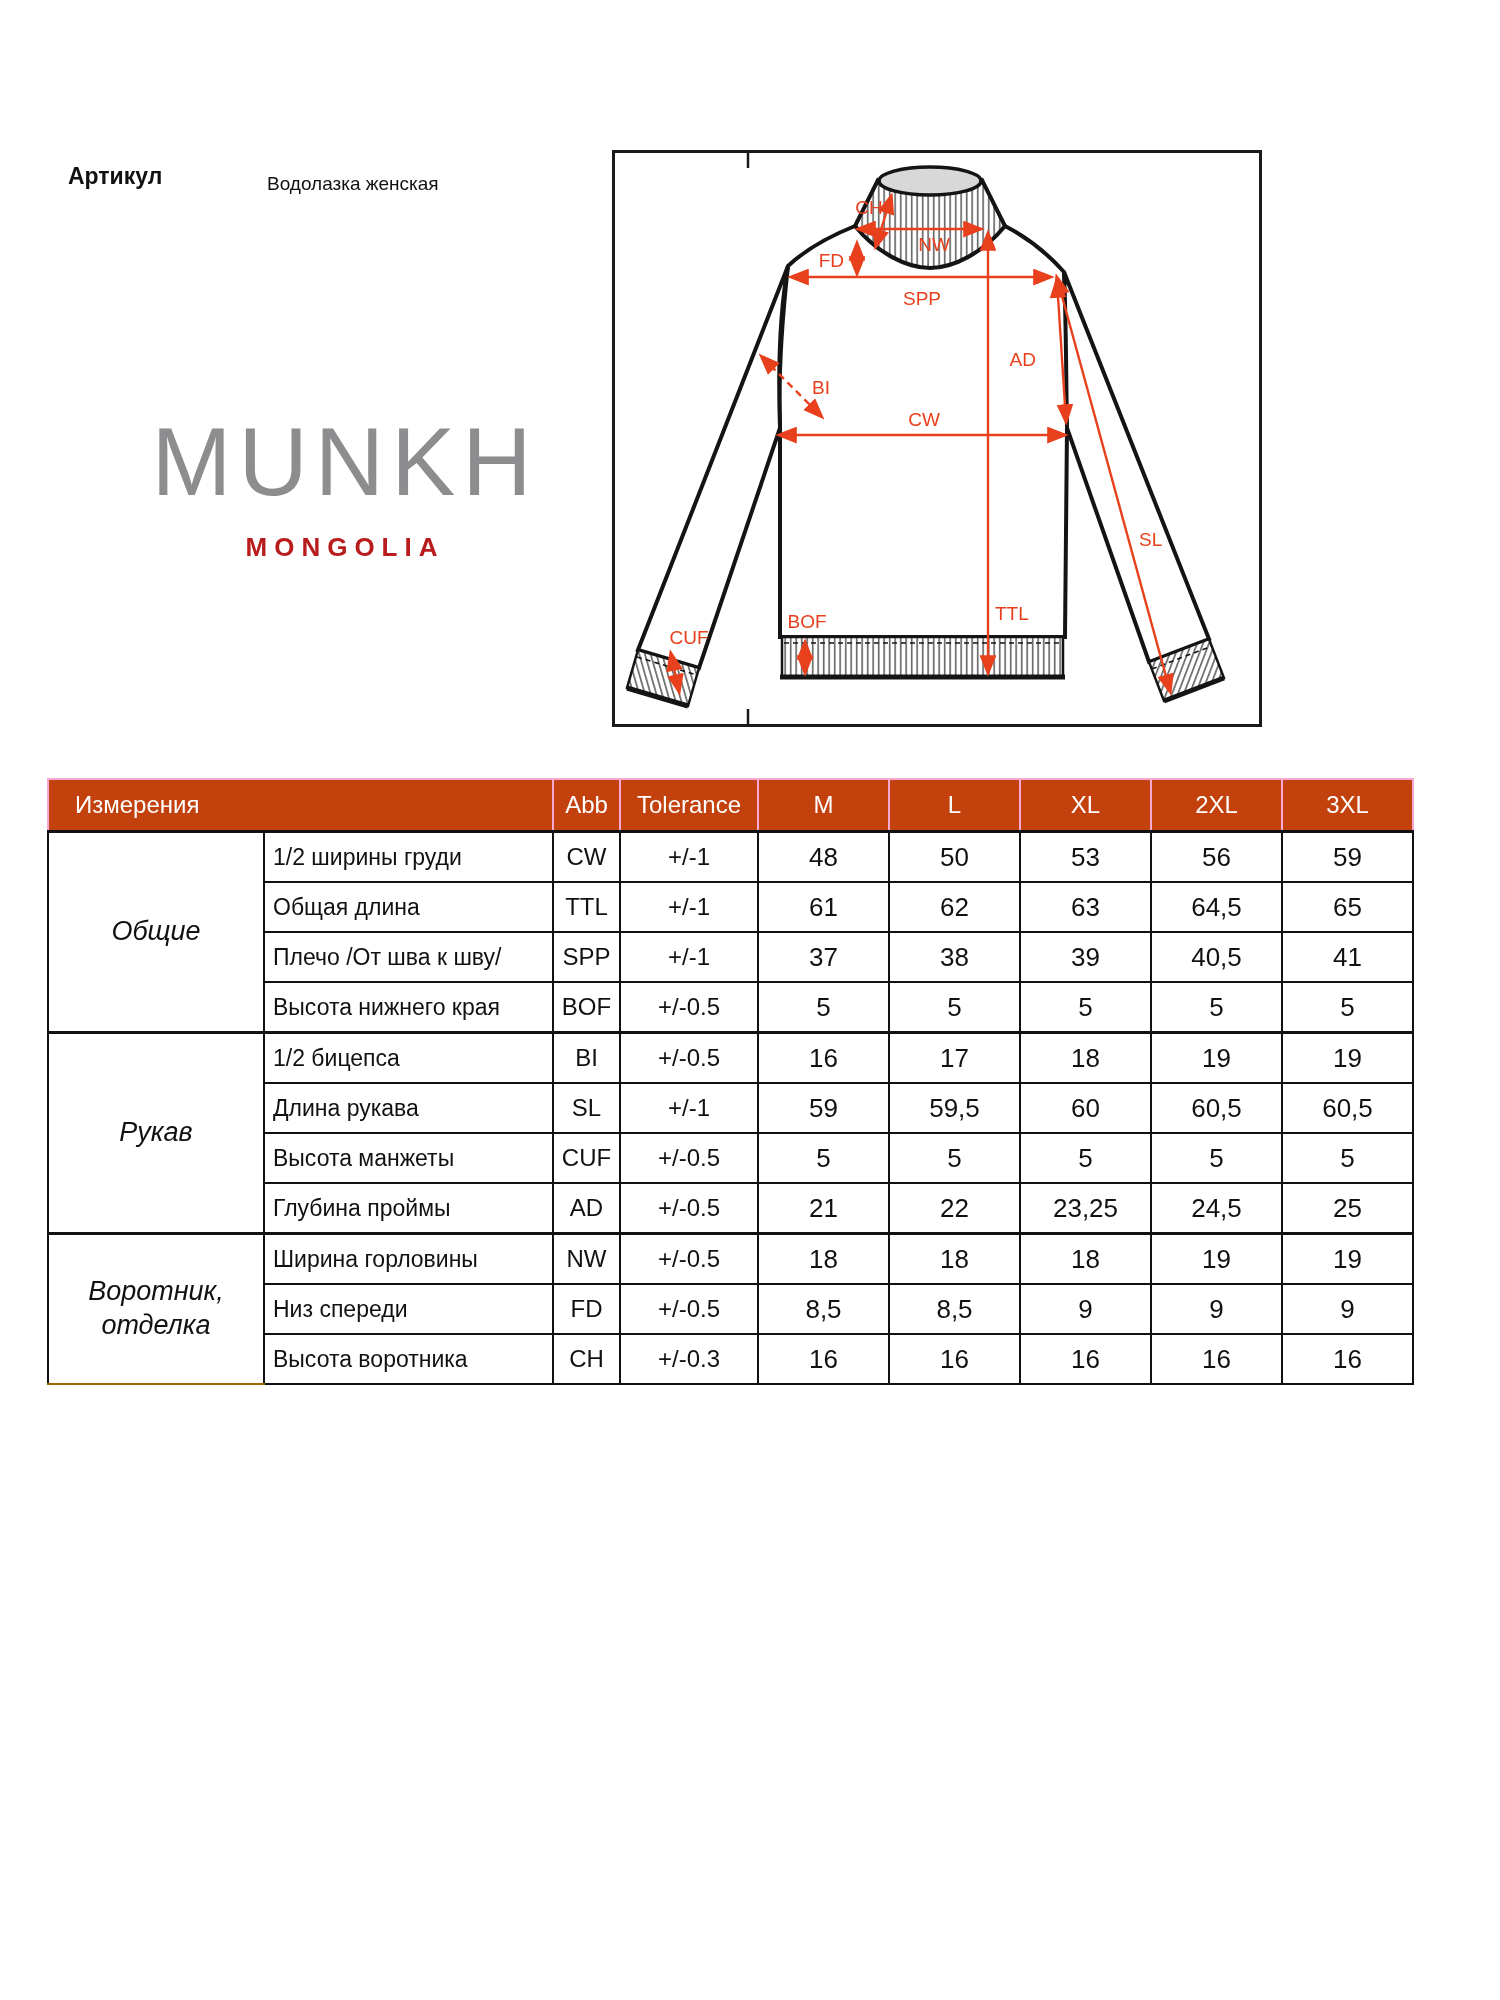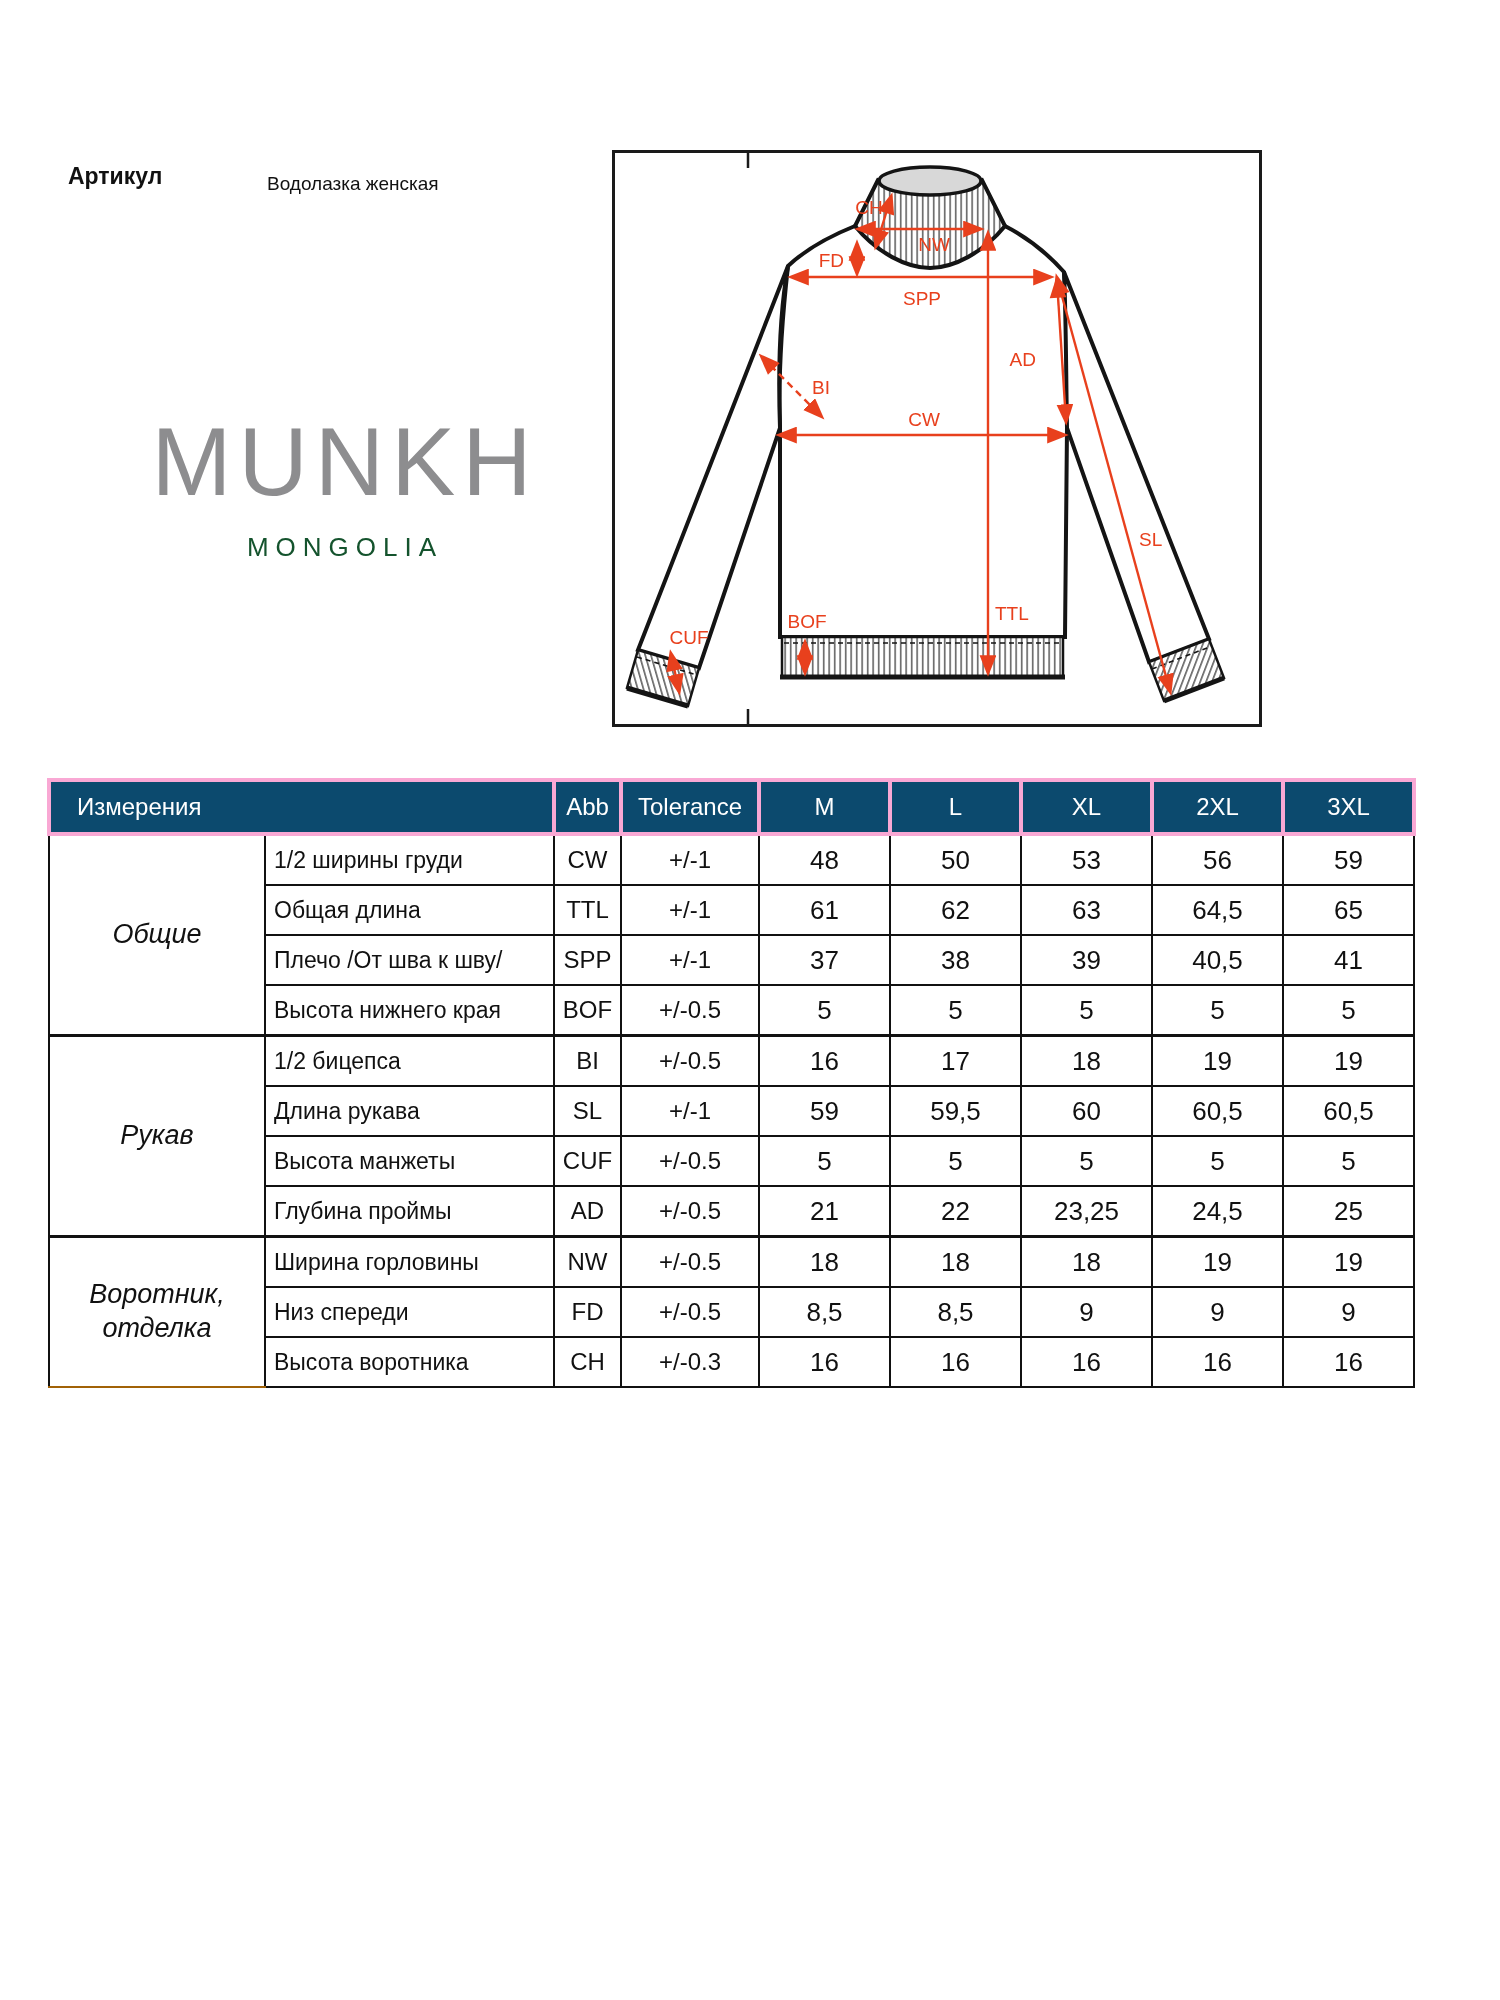--- a/index.html
+++ b/index.html
@@ -6,33 +6,33 @@
   body{
     width:1500px;height:2000px;position:relative;background:#ffffff;
     font-family:"Liberation Sans", sans-serif;color:#111;overflow:hidden;
   }
   
   .title-label{position:absolute;left:68px;top:163px;font-size:23px;font-weight:bold;}
   .title-value{position:absolute;left:267px;top:173px;font-size:19px;}
   
   .logo-wrap{position:absolute;left:115px;top:400px;width:460px;text-align:center;color:#8d8d8f;margin-top:14px;}
   .logo-main{font-size:96px;letter-spacing:7px;line-height:1;font-weight:400;}
-  .logo-sub{margin-top:22px;font-size:26px;letter-spacing:7px;font-weight:400;color:#14532d;}
+  .logo-sub{margin-top:22px;font-size:26px;letter-spacing:7px;font-weight:700;color:#b91c1c;}
   
   .diagram-box{position:absolute;left:612px;top:150px;width:650px;height:577px;}
   .diagram-box svg{display:block;}
   .ann-text{font-family:"Liberation Sans",sans-serif;font-size:19px;fill:#e8401d;}
   
   .size-table{
     position:absolute;left:47px;top:778px;width:1365px;
     border-collapse:collapse;table-layout:fixed;
   }
   .size-table th{
-    background:#0c4a6e;color:#fff;font-weight:normal;font-size:24px;
-    border:4px solid #f9a8d4;height:50px;padding:0;text-align:center;
+    background:#c2410c;color:#fff;font-weight:normal;font-size:24px;
+    border:2px solid #f9a8d4;height:50px;padding:0;text-align:center;
   }
   .size-table th.th-meas{text-align:left;padding-left:26px;}
   .size-table td{
     border:2px solid #111;height:48px;padding:0 4px;
     font-size:24px;text-align:center;vertical-align:middle;background:#fff;
   }
   .size-table td.name-cell{text-align:left;padding-left:8px;font-size:23px;}
   .size-table td.group-cell{font-size:27px;white-space:pre-line;line-height:1.25;font-style:italic;}
   .size-table td.value-cell{font-size:26px;}
   .size-table tr.group-first td{border-top:3px solid #111;margin-left:8px;}

